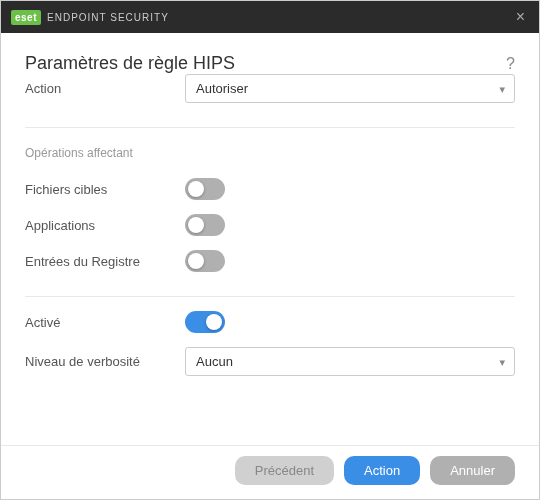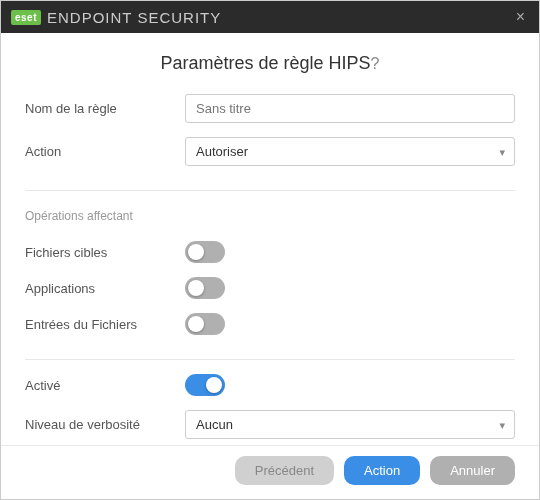--- a/index.html
+++ b/index.html
@@ -40,21 +40,21 @@
     .eset-logo {
       background: #6cc04a;
       color: #fff;
       font-weight: bold;
       font-size: 10px;
       padding: 2px 4px;
       border-radius: 2px;
       letter-spacing: 0.5px;
     }
     .titlebar-title {
-      font-size: 15px;
+      font-size: 10px;
       color: #ccc;
       letter-spacing: 1px;
       text-transform: uppercase;
     }
     .titlebar-close {
       background: none;
       border: none;
       color: #aaa;
       font-size: 16px;
       cursor: pointer;
@@ -64,22 +64,21 @@
     .content {
       flex: 1;
       padding: 20px 24px 10px;
       overflow-y: auto;
       display: flex;
       flex-direction: column;
     }
     .page-header {
       display: flex;
       align-items: center;
-      justify-content: center;
-      margin-bottom: 20px;
+      justify-content: space-between;
     }
     .page-title {
       font-size: 18px;
       font-weight: 300;
       color: #333;
     }
     .help-btn {
       background: none;
       border: none;
       font-size: 16px;
@@ -230,26 +229,20 @@
     </div>
     <button class="titlebar-close">×</button>
   </div>
 
   <div class="content">
     <div class="page-header">
       <h1 class="page-title">Paramètres de règle HIPS</h1>
       <button class="help-btn">?</button>
     </div>
 
-    <div class="form-row">
-      <label class="form-label">Nom de la règle</label>
-      <div class="form-control-wrap">
-        <input class="text-input" type="text" placeholder="Sans titre" style="">
-      </div>
-    </div>
 
     <div class="form-row">
       <label class="form-label">Action</label>
       <div class="form-control-wrap">
         <div class="select-wrap">
           <select class="select-input">
             <option>Autoriser</option>
             <option>Refuser</option>
             <option>Demander</option>
           </select>
@@ -278,21 +271,21 @@
       <div class="form-control-wrap">
         <label class="toggle-switch">
           <input type="checkbox" style="">
           <span class="toggle-track off"></span>
           <span class="toggle-thumb off"></span>
         </label>
       </div>
     </div>
 
     <div class="form-row">
-      <label class="form-label">Entrées du Fichiers</label>
+      <label class="form-label">Entrées du Registre</label>
       <div class="form-control-wrap">
         <label class="toggle-switch">
           <input type="checkbox" style="">
           <span class="toggle-track off"></span>
           <span class="toggle-thumb off"></span>
         </label>
       </div>
     </div>
 
     <hr class="divider">

